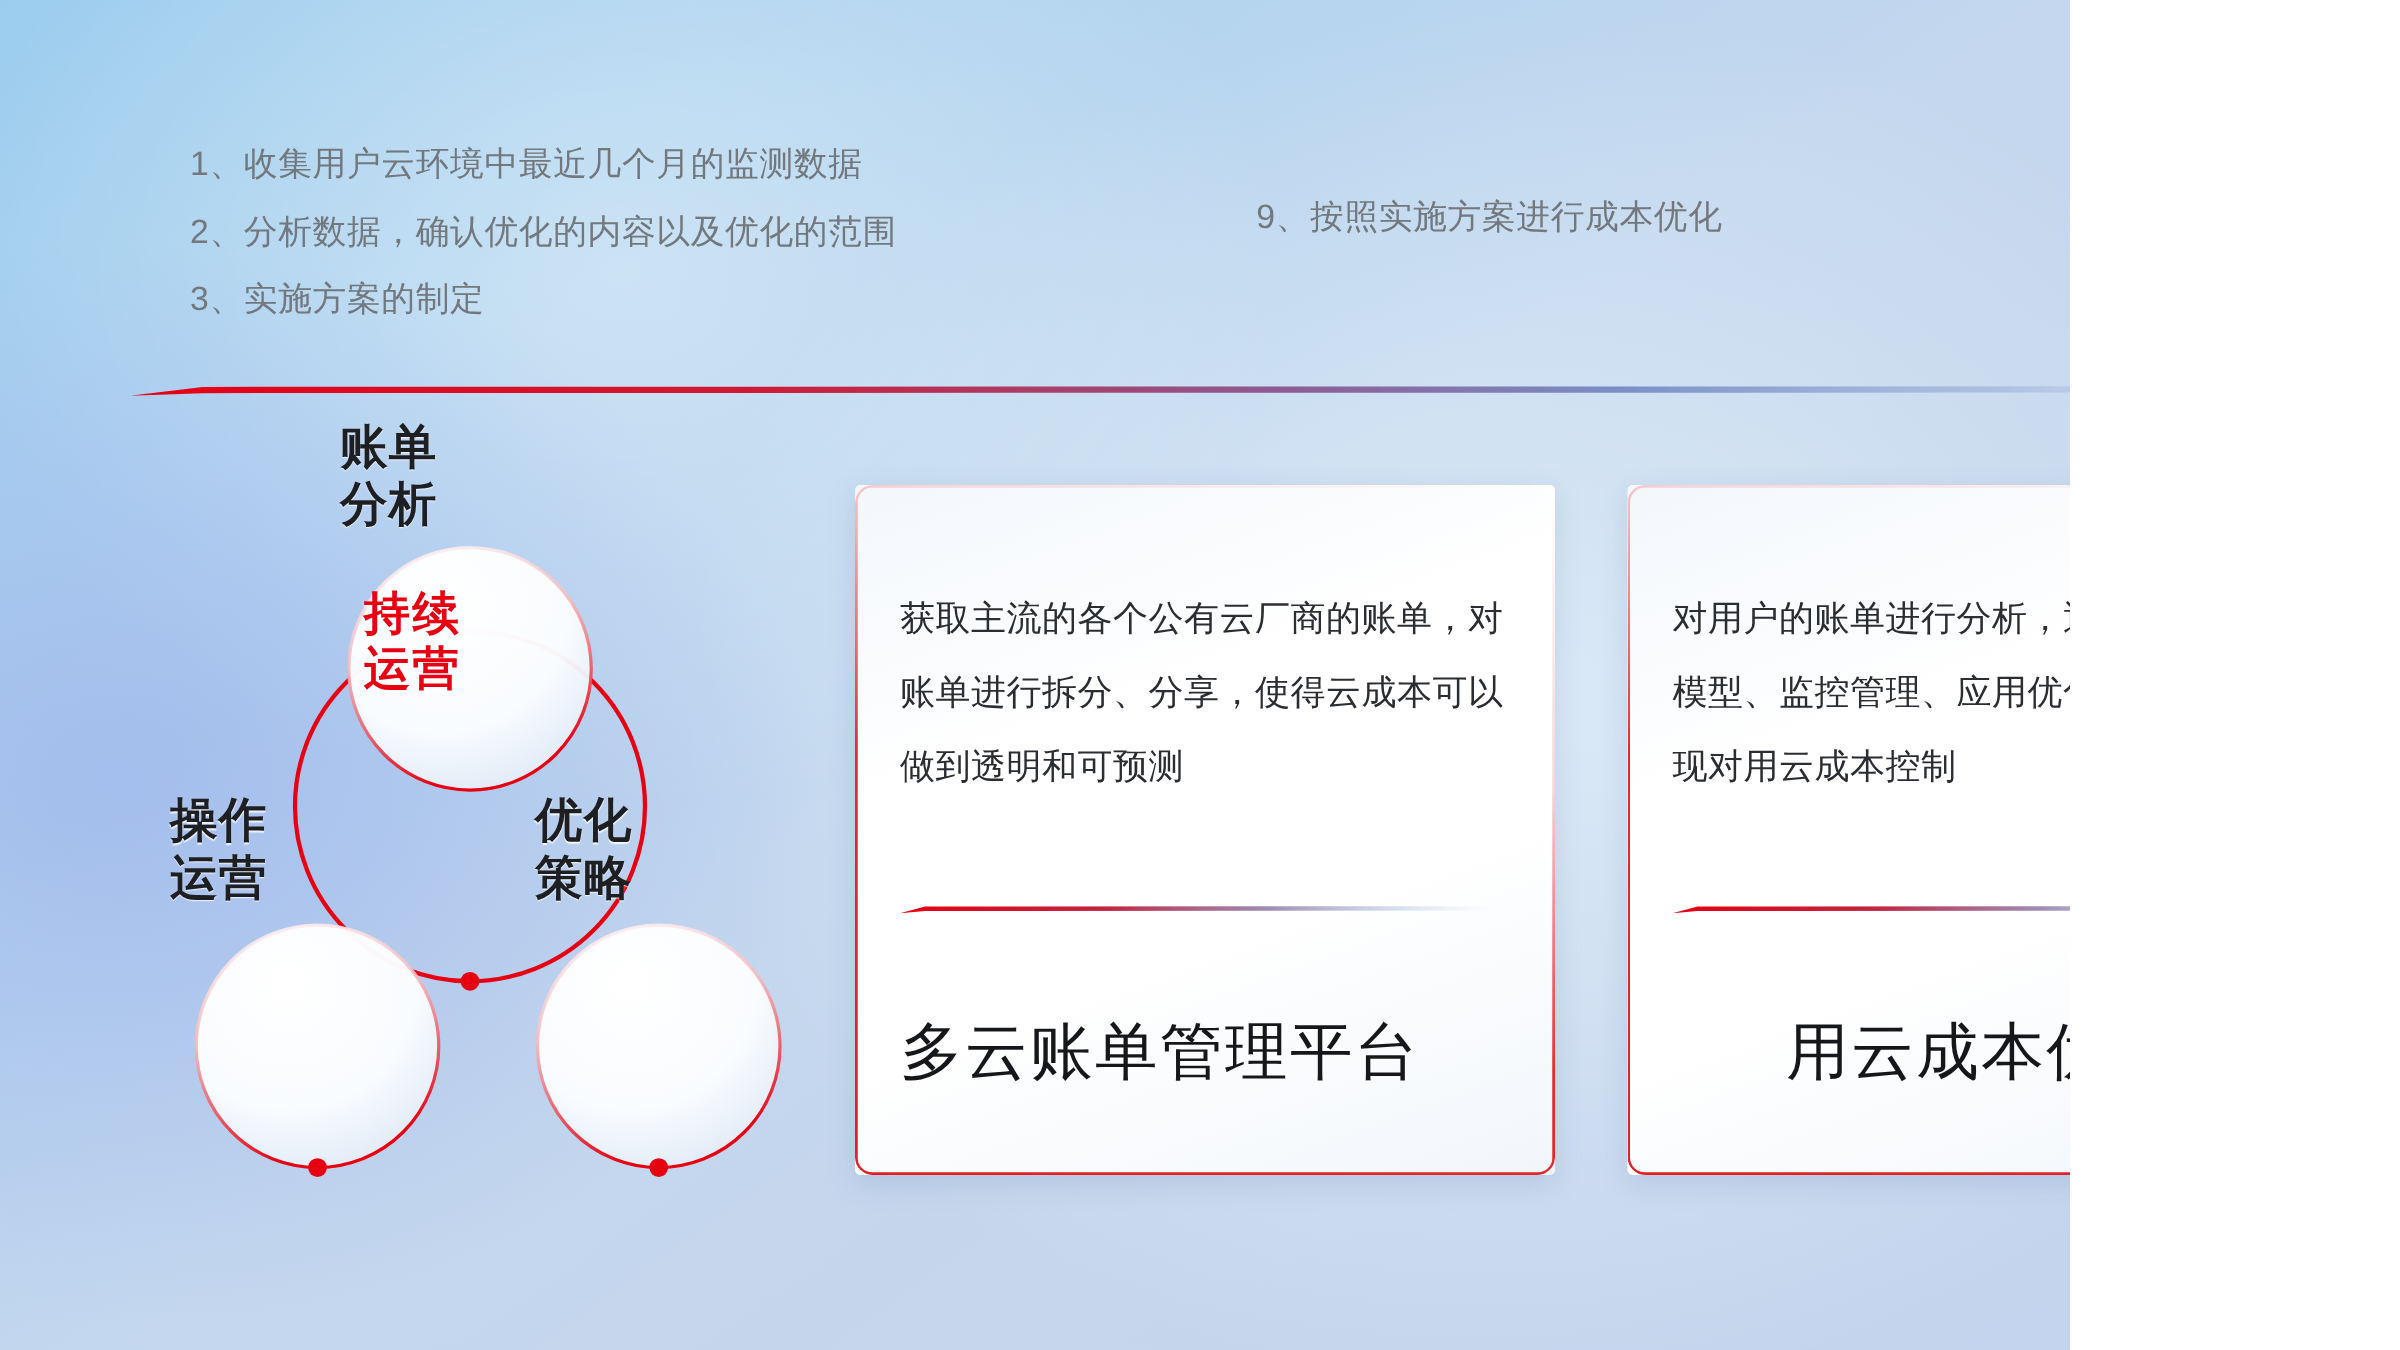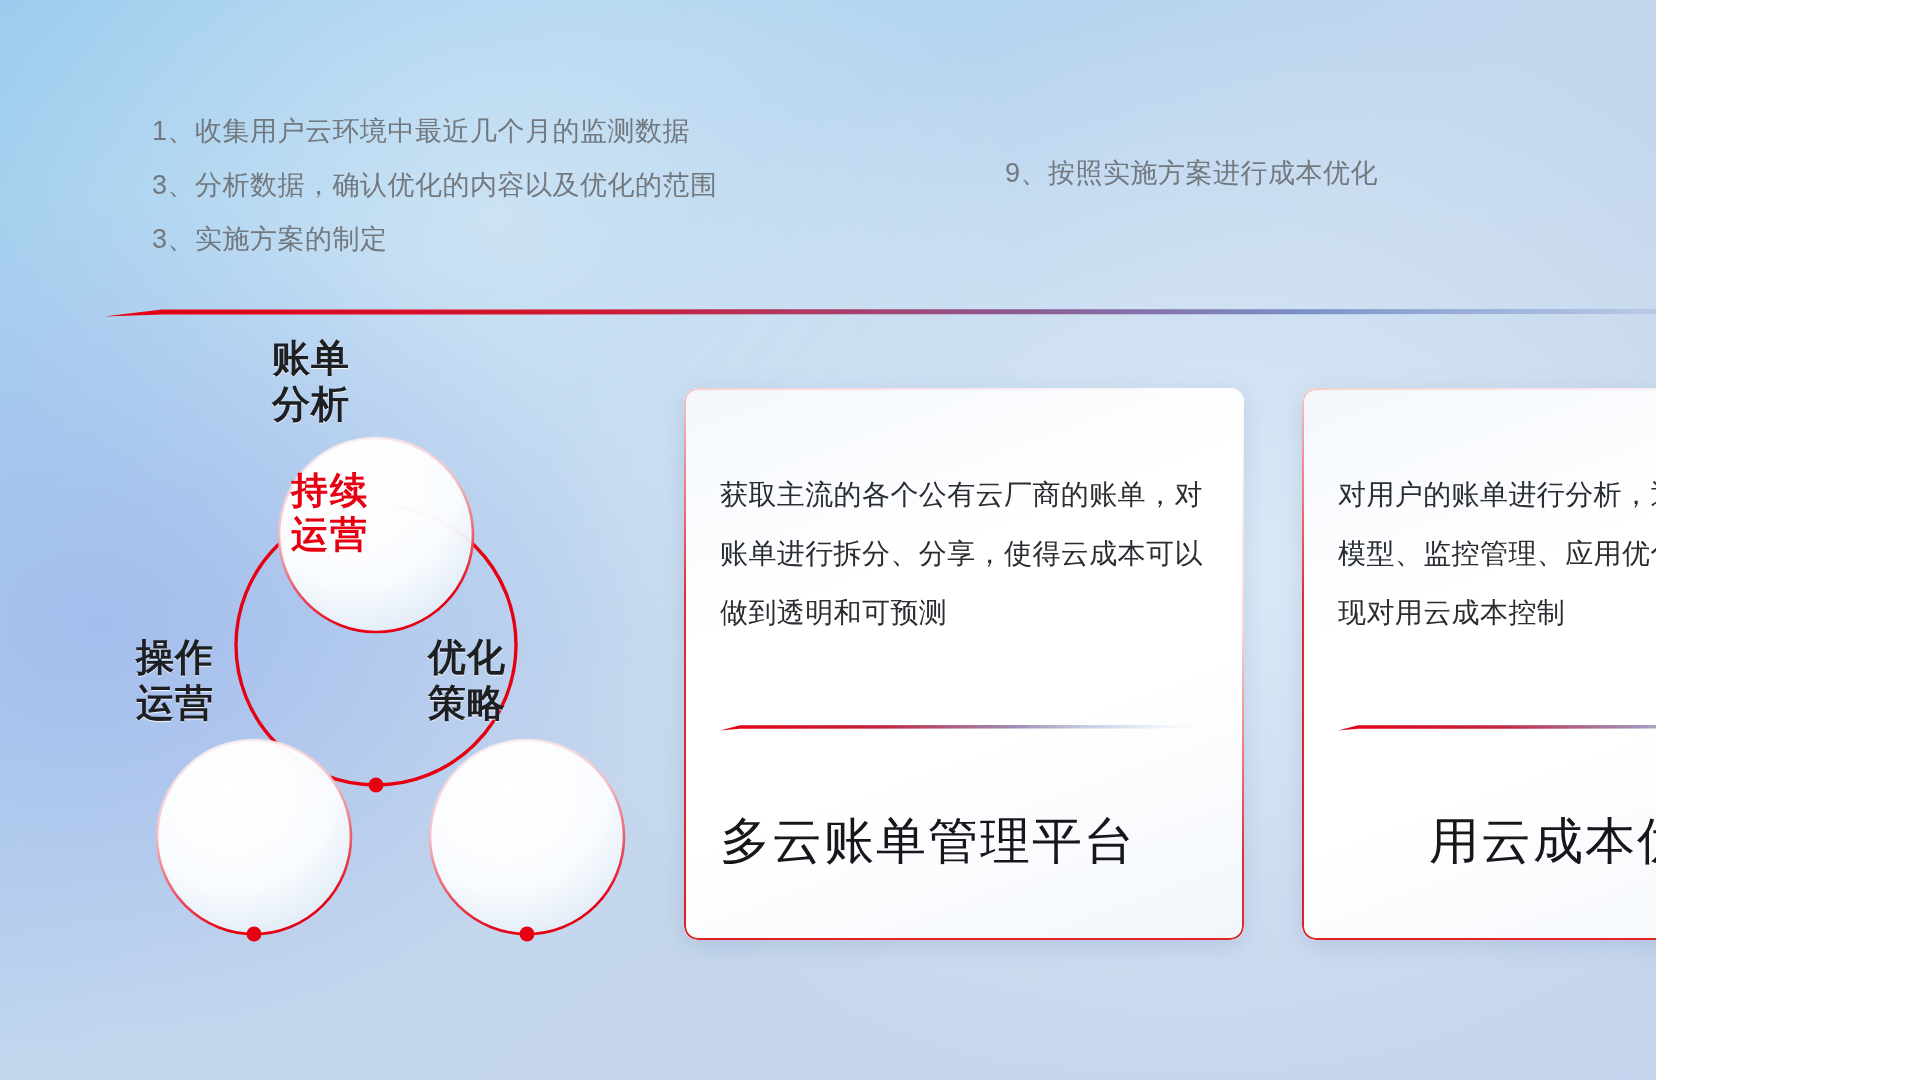--- a/index.html
+++ b/index.html
@@ -84,21 +84,21 @@
     letter-spacing: 2px;
     text-shadow: 0 2px 2px rgba(255,255,255,0.8);
   }
 
   
   .card {
     position: absolute;
     top: 388px;
     width: 560px;
     height: 552px;
-    border-radius: 14px;
+    border-radius: 4px;
     background:
       linear-gradient(160deg, #f3f7fc 0%, #ffffff 34%, #ffffff 62%, #f2f6fb 100%);
     box-shadow: 0 6px 22px rgba(80,110,160,0.18);
     overflow: hidden;
   }
   .card::before {
     content: "";
     position: absolute;
     inset: 0;
     border-radius: 14px;
@@ -149,21 +149,21 @@
   .card-1 .card-title { text-align: left; }
   .card-2 .card-title { text-align: center; }
 </style>
 </head>
 <body>
 
 <div id="slide">
 
   <div class="list-col list-col-left">
     <div class="list-item">1、收集用户云环境中最近几个月的监测数据</div>
-    <div class="list-item">3、分析数据，确认优化的内容以及优化的范围</div>
+    <div class="list-item">2、分析数据，确认优化的内容以及优化的范围</div>
     <div class="list-item">3、实施方案的制定</div>
   </div>
 
   <div class="list-col list-col-right">
     <div class="list-item">9、按照实施方案进行成本优化</div>
   </div>
 
   <div class="divider-wrap">
     <svg width="1660" height="16" viewBox="0 0 1660 16" xmlns="http://www.w3.org/2000/svg">
       <defs>

